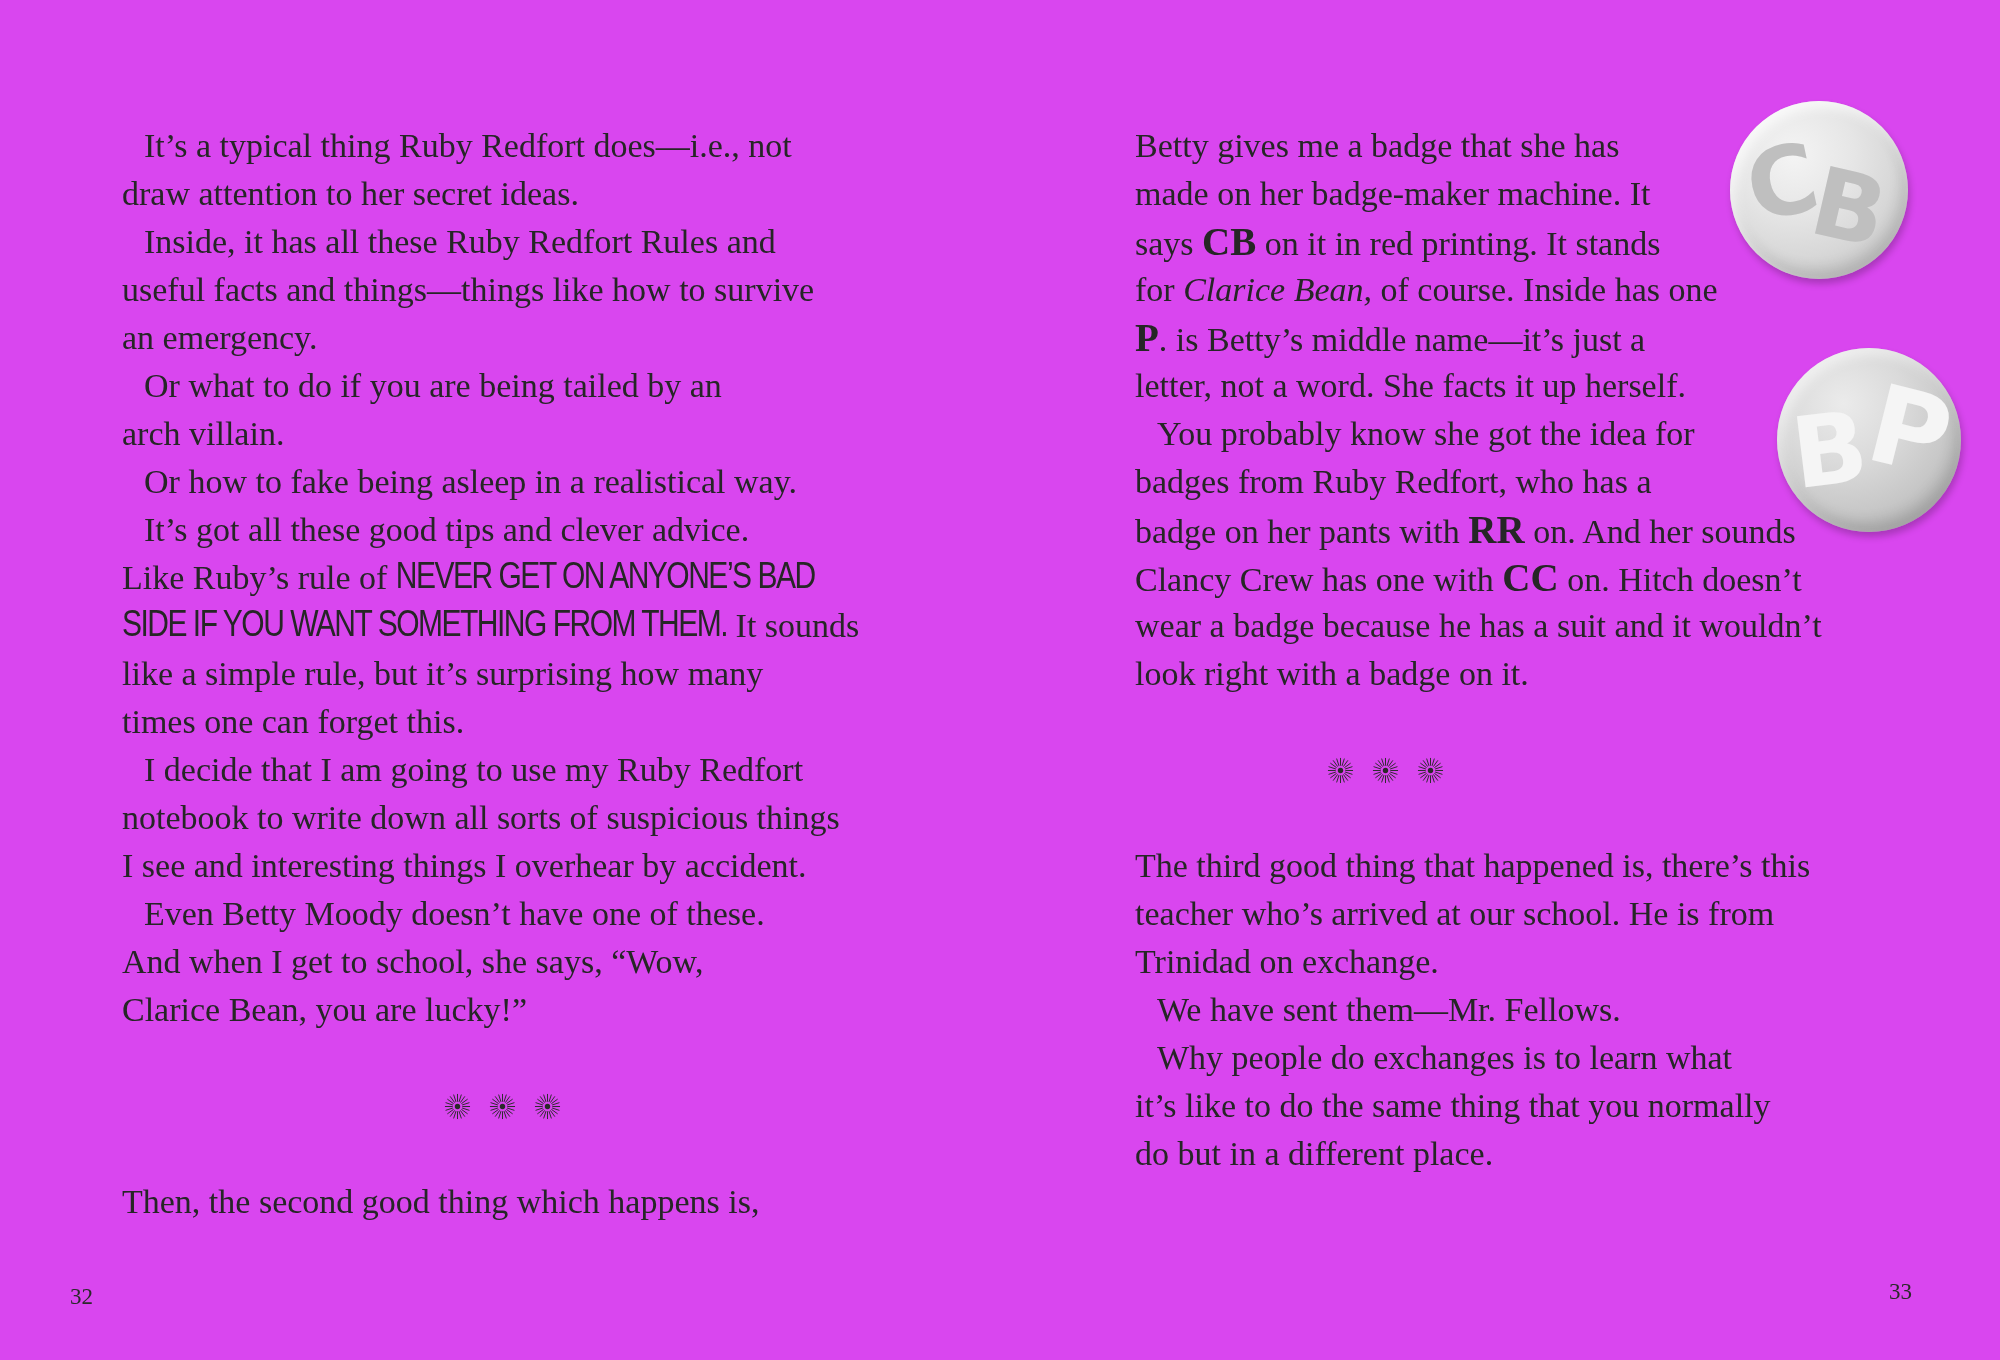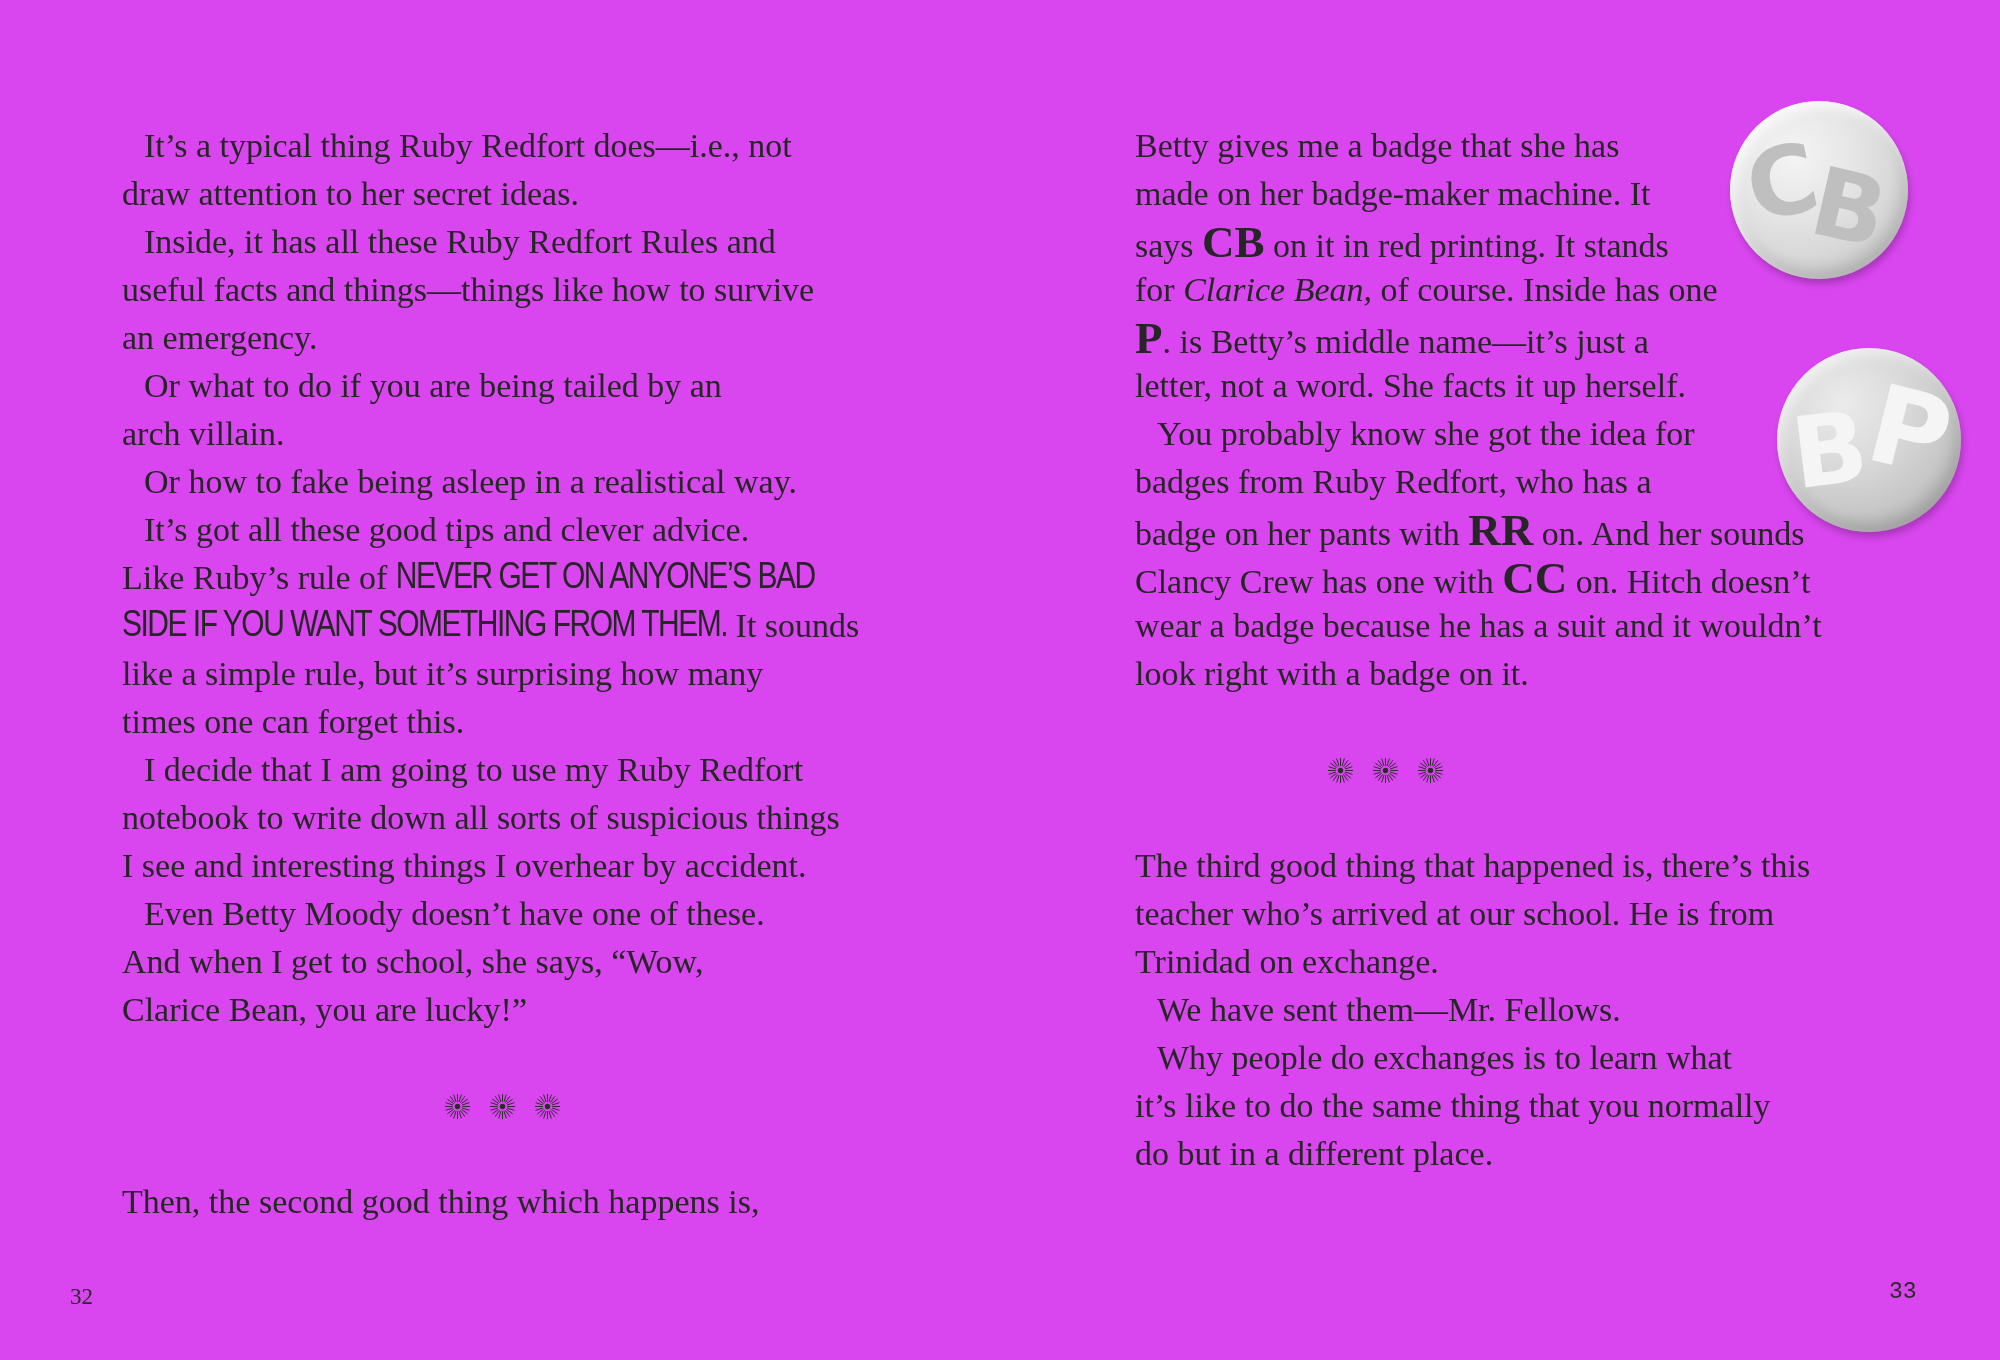--- a/index.html
+++ b/index.html
@@ -7,35 +7,35 @@
     position:relative;width:2000px;height:1360px;background:#d946ef;
     overflow:hidden;
     font-family:"Liberation Serif","DejaVu Serif",serif;
     color:#262626;
   }
   .text-block{position:absolute;top:122px;}
   .text-block--left{left:122px;width:760px;}
   .text-block--right{left:1135px;width:760px;}
   .line{height:48px;line-height:48px;font-size:34px;white-space:nowrap;}
   .line.ind{padding-left:22px;}
-  .big{font-weight:bold;font-size:45px;line-height:48px;margin-top:36px;}
+  .big{font-weight:bold;font-size:39px;line-height:48px;margin-top:36px;}
   .it{font-style:italic;}
   .rule{
     font-family:"Liberation Sans","DejaVu Sans",sans-serif;
     font-size:30px;letter-spacing:-1.5px;
     display:inline-block;transform:scaleY(1.22);transform-origin:left 76%;
   }
   .line--orn{
     height:48px;margin:48px 0;display:flex;align-items:center;
     justify-content:center;gap:18px;
   }
   .text-block--right .line--orn{width:500px;}
   .page-num{position:absolute;font-size:23px;color:#2a2a2a;}
   .page-num--left{left:70px;top:1284px;}
-  .page-num--right{left:1889px;top:1279px;font-family:Liberation Mono, monospace;}
+  .page-num--right{left:1889px;top:1279px;}
   .badge{
     position:absolute;border-radius:50%;overflow:hidden;
     display:flex;align-items:center;justify-content:center;
     font-family:"DejaVu Sans","Liberation Sans",sans-serif;font-weight:bold;
   }
   .badge--cb{
     left:1730px;top:101px;width:178px;height:178px;
     background:radial-gradient(circle at 36% 30%,#f4f4f4 0%,#e6e6e6 35%,#d8d8d8 60%,#c6c6c6 85%,#aaaaaa 99%);
     box-shadow:inset 5px 7px 12px rgba(255,255,255,0.75), inset -5px -9px 14px rgba(0,0,0,0.13), 2px 5px 7px rgba(0,0,0,0.22);
     color:#bfbfbf;

